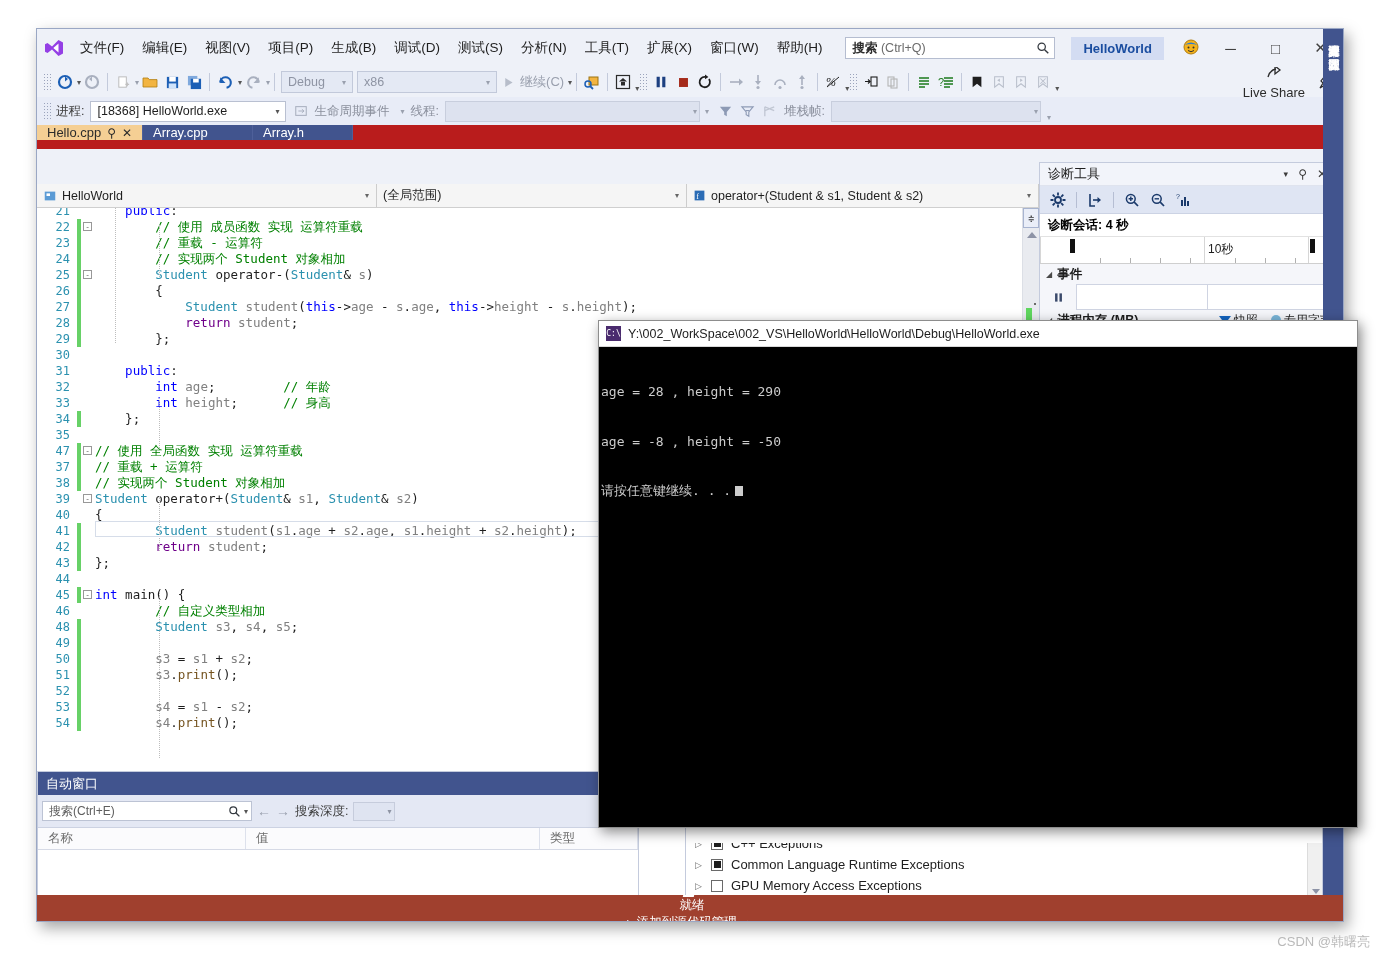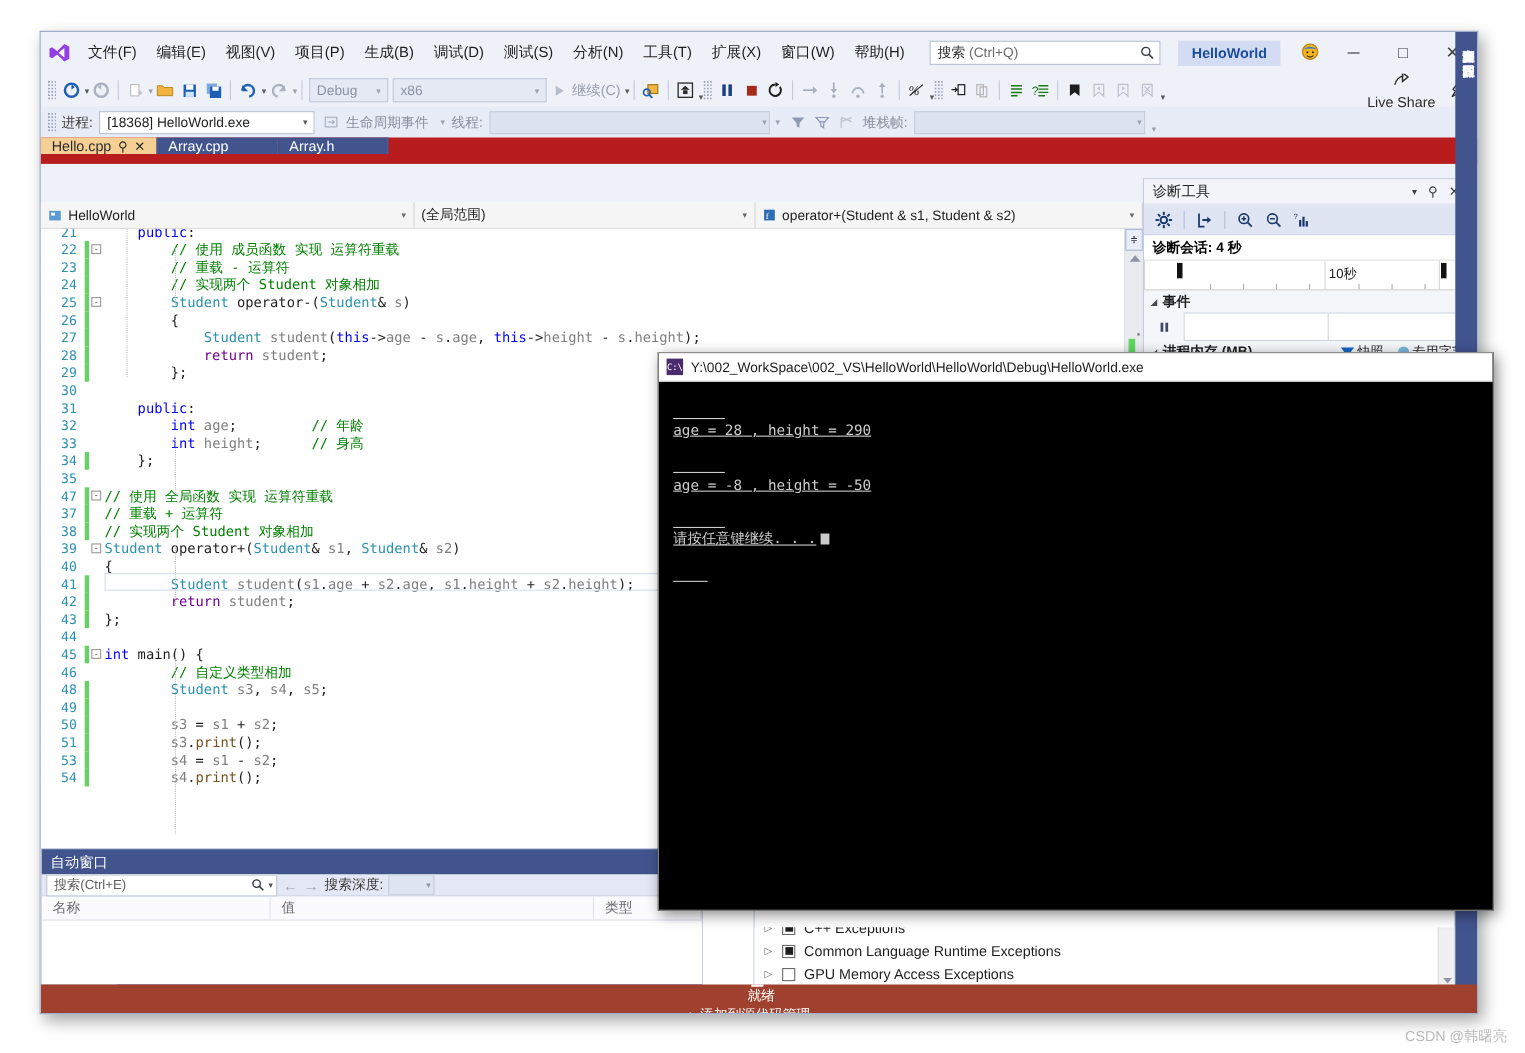--- a/index.html
+++ b/index.html
@@ -52,21 +52,21 @@
     width: 210px; height: 22px;
     background: #ffffff;
     border: 1px solid #b5bdd0;
     display: flex; align-items: center;
     padding: 0 4px 0 6px;
     font-size: 12.5px;
     color: #6b6b6b;
     position: relative;
   }
   .searchbox .ph { flex: 1; }
-  .searchbox .ph b { font-weight: normal; color:#2b2b2b;text-align:center; }
+  .searchbox .ph b { font-weight: bold; color:#2b2b2b;text-align:center; }
   .mag { width: 14px; height: 14px; }
 
   .projbadge {
     margin-left: 16px;
     background: #d3dcf2;
     color: #1a4da0;
     font-weight: bold;
     font-size: 13px;
     padding: 4px 12px;
     white-space: nowrap;
@@ -306,21 +306,21 @@
   .panelhdr {
     height: 23px;
     background: #41548e;
     color: #ffffff;
     font-size: 13px;
     display: flex; align-items: center;
     padding: 0 8px;
   }
   .panelhdr .ph-sp { flex:1; }
   .watchtool {
-    height: 20px; background: #e4e8f4;
+    height: 33px; background: #e4e8f4;
     display: flex; align-items: center;
     padding: 0 4px;
     gap: 5px;
     font-size: 12.5px; color: #3c3c3c;
     border-bottom: 1px solid #ccd2e2;
   }
   .wsearch {
     width: 210px; height: 20px; background:#ffffff;
     border:1px solid #bcc3d4; display:flex; align-items:center;
     padding: 0 3px 0 6px; font-size:12px; color:#5e5e5e;
@@ -490,27 +490,26 @@
     border-bottom: 1px solid #d8d8d8;
   }
   .conicon {
     width: 15px; height: 15px; background: #4a2b6e;
     color: #ffffff; font-size: 8px;
     display:flex; align-items:center; justify-content:center;
     font-family: "DejaVu Sans Mono", monospace;
   }
   .contitle { font-size: 12.5px; color: #1e1e1e; white-space: nowrap; }
   .conbody {
-    padding: 4px 0 0 13px;
+    padding: 4px 0 0 2px;
     font-family: "DejaVu Sans Mono", "Liberation Mono", monospace;
     font-size: 13px;
     color: #cccccc;
     line-height: 16.5px;
     white-space: pre;
-    text-decoration: underline;
   }
   .conbody .cn { color: #cccccc; }
   .curblk {
     display:inline-block; width:8px; height:10px; background:#cccccc;
     vertical-align: -1px; margin-left: 4px;
   }
 
   
   .watermark {
     position: absolute;
@@ -909,20 +908,21 @@
             <div class="coderow"><div class="lnum">41</div><div class="chg green"></div><div class="gutter2"></div><div class="code">        <span class="t">Student</span> <span class="p">student</span>(<span class="p">s1</span>.<span class="p">age</span> + <span class="p">s2</span>.<span class="p">age</span>, <span class="p">s1</span>.<span class="p">height</span> + <span class="p">s2</span>.<span class="p">height</span>);</div></div>
             <div class="coderow"><div class="lnum">42</div><div class="chg green"></div><div class="gutter2"></div><div class="code">        <span class="s">return</span> <span class="p">student</span>;</div></div>
             <div class="coderow"><div class="lnum">43</div><div class="chg green"></div><div class="gutter2"></div><div class="code">};</div></div>
             <div class="coderow"><div class="lnum">44</div><div class="chg"></div><div class="gutter2"></div><div class="code"></div></div>
             <div class="coderow"><div class="lnum">45</div><div class="chg green"></div><div class="gutter2"><div class="boxglyph">-</div></div><div class="code"><span class="k">int</span> <span class="n">main</span>() {</div></div>
             <div class="coderow"><div class="lnum">46</div><div class="chg"></div><div class="gutter2"></div><div class="code">        <span class="c">// 自定义类型相加</span></div></div>
             <div class="coderow"><div class="lnum">48</div><div class="chg green"></div><div class="gutter2"></div><div class="code">        <span class="t">Student</span> <span class="p">s3</span>, <span class="p">s4</span>, <span class="p">s5</span>;</div></div>
             <div class="coderow"><div class="lnum">49</div><div class="chg green"></div><div class="gutter2"></div><div class="code"></div></div>
             <div class="coderow"><div class="lnum">50</div><div class="chg green"></div><div class="gutter2"></div><div class="code">        <span class="p">s3</span> = <span class="p">s1</span> + <span class="p">s2</span>;</div></div>
             <div class="coderow"><div class="lnum">51</div><div class="chg green"></div><div class="gutter2"></div><div class="code">        <span class="p">s3</span>.<span class="m">print</span>();</div></div>
+            <div class="coderow"><div class="lnum">52</div><div class="chg green"></div><div class="gutter2"></div><div class="code"></div></div>
             <div class="coderow"><div class="lnum">53</div><div class="chg green"></div><div class="gutter2"></div><div class="code">        <span class="p">s4</span> = <span class="p">s1</span> - <span class="p">s2</span>;</div></div>
             <div class="coderow"><div class="lnum">54</div><div class="chg green"></div><div class="gutter2"></div><div class="code">        <span class="p">s4</span>.<span class="m">print</span>();</div></div>
             <div class="dashind" style="left: 78px; top: 5px; height: 135px; bottom: auto;"></div>
             <div class="dashind" style="left: 122px; top: 22px; height: 52px; bottom: auto;"></div>
             <div class="dashind" style="left: 122px; top: 197px; height: 48px; bottom: auto;"></div>
             <div class="dashind" style="left: 122px; top: 293px; height: 55px; bottom: auto;"></div>
             <div class="dashind" style="left: 122px; top: 390px; height: 165px; bottom: auto;"></div>
           </div>
 
         <div class="curline-box" style="top:313px;"></div>

